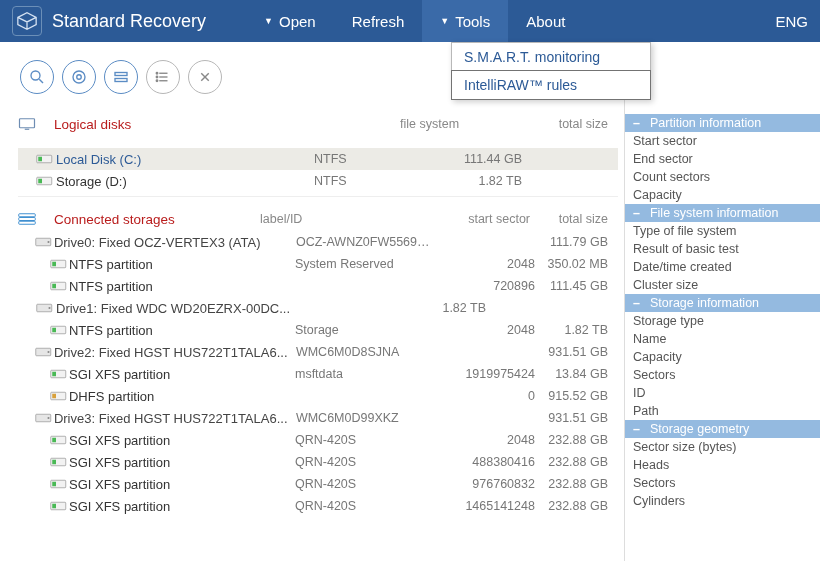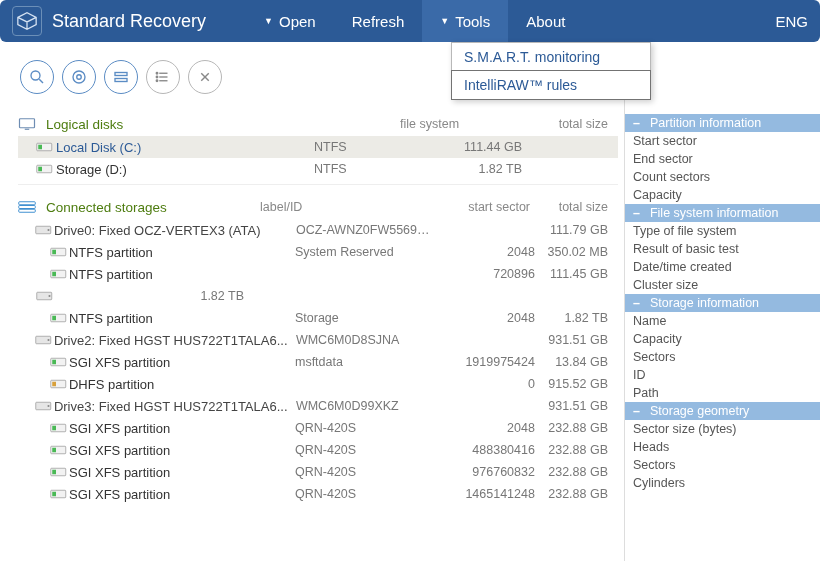--- a/index.html
+++ b/index.html
@@ -1,19 +1,19 @@
 <!DOCTYPE html>
 <html><head>
 <meta charset="utf-8">
 <style>
   * { margin: 0; padding: 0; box-sizing: border-box; font-family: "Segoe UI", Tahoma, sans-serif; }
   body { width: 820px; height: 561px; background: #fff; font-size: 13px; color: #333; overflow: hidden; }
 
   
-  .header { height: 42px; background: #2C5A96; color: #fff; display: flex; align-items: center; padding: 0 12px; border-radius: 6px; }
+  .header { height: 42px; background: #2C5A96; color: #fff; display: flex; align-items: center; padding: 0 12px; }
   .logo-box { width: 30px; height: 30px; background: #2C5A96; border: 1px solid #6b8fb8; border-radius: 4px; display: flex; align-items: center; justify-content: center; margin-right: 10px; }
   .logo-box svg { width: 22px; height: 22px; }
   .app-title { font-size: 18px; font-weight: 400; flex: 0 0 auto; margin-right: 40px; }
   .menu { display: flex; align-items: stretch; height: 100%; }
   .menu-item { display: flex; align-items: center; padding: 0 18px; font-size: 15px; cursor: pointer; position: relative; }
   .menu-item.active { background: #3a6aa8; }
   .menu-caret { margin-right: 6px; font-size: 9px; }
   .lang { margin-left: auto; font-size: 15px; cursor: pointer; }
 
   
@@ -27,32 +27,32 @@
   .right { width: 196px; border-left: 1px solid #ddd; padding-top: 72px; }
 
   
   .toolbar-round { display: flex; gap: 8px; margin-bottom: 18px; padding-left: 2px; }
   .round-btn { width: 34px; height: 34px; border-radius: 50%; border: 1.5px solid #5b8cc4; display: flex; align-items: center; justify-content: center; color: #5b8cc4; cursor: pointer; }
   .round-btn.gray { border-color: #b7b7b7; color: #888; }
   .round-btn svg { width: 18px; height: 18px; stroke: currentColor; fill: none; stroke-width: 1.8; }
 
   
   .section-row { display: flex; align-items: center; height: 24px; }
-  .section-title { color: #4d7c0f; font-size: 13.5px; font-weight: 500; margin-left: 8px; }
+  .section-title { color: #b91c1c; font-size: 13.5px; font-weight: 500; margin-left: 16px; }
   .section-icon { width: 20px; height: 14px; display: flex; align-items: center; }
   .col-headers { display: flex; margin-left: auto; }
   .col { color: #888; font-size: 12.5px; }
   .c-fs { width: 130px; }
   .c-lbl { width: 160px; }
   .c-start { width: 110px; text-align: right; }
   .c-size { width: 88px; text-align: right; padding-right: 10px; }
 
   
   .row { display: flex; align-items: center; height: 22px; padding-left: 6px; cursor: pointer; }
-  .row.selected { background: #ecebe6; }
+  .row.selected { background: #ecebe6; margin-top: 12px; }
   .row .indent1 { width: 12px; }
   .row .indent2 { width: 28px; }
   .disk-icon { width: 20px; display: flex; align-items: center; }
   .row-name { flex: 0 0 auto; width: 258px; color: #333; white-space: nowrap; overflow: hidden; text-overflow: ellipsis; }
   .row-name.selected-text { color: #2C5A96; }
   .row .c-fs, .row .c-lbl { color: #777; font-size: 12.5px; white-space: nowrap; overflow: hidden; text-overflow: ellipsis; }
   .row .c-start { color: #777; font-size: 12.5px; }
   .row .c-size { color: #777; font-size: 12.5px; }
   .row.drive-row .row-name { color: #444; }
 
@@ -239,20 +239,21 @@
           <span class="c-size">111.45 GB</span>
         </div>
         <div class="row drive-row">
           <span class="indent1"></span>
           <span class="disk-icon">
             <svg class="ico-disk" viewBox="0 0 24 14">
               <rect x="1" y="2" width="20" height="10" rx="1" fill="#e6e6e6" stroke="#999" stroke-width="1"></rect>
               <circle cx="18" cy="7" r="1.4" fill="#888"></circle>
             </svg>
           </span>
+          <span class="row-name" style="width:242px">Drive1: Fixed WDC WD20EZRX-00DC...</span>
           <span class="c-start"></span>
           <span class="c-size">1.82 TB</span>
         </div>
         <div class="row">
           <span class="indent2"></span>
           <span class="disk-icon">
             <svg class="ico-part" viewBox="0 0 24 14">
               <rect x="1" y="2" width="20" height="10" rx="1" fill="#f2f2f2" stroke="#999" stroke-width="1"></rect>
               <rect x="3" y="4" width="5" height="6" fill="#49b955"></rect>
             </svg>
@@ -383,20 +384,21 @@
         <span>File system information</span>
       </div>
       <div class="panel-row">Type of file system</div>
       <div class="panel-row">Result of basic test</div>
       <div class="panel-row">Date/time created</div>
       <div class="panel-row">Cluster size</div>
       <div class="panel-hdr">
         <span class="dash">–</span>
         <span>Storage information</span>
       </div>
+      <div class="panel-row">Storage type</div>
       <div class="panel-row">Name</div>
       <div class="panel-row">Capacity</div>
       <div class="panel-row">Sectors</div>
       <div class="panel-row">ID</div>
       <div class="panel-row">Path</div>
       <div class="panel-hdr">
         <span class="dash">–</span>
         <span>Storage geometry</span>
       </div>
       <div class="panel-row">Sector size (bytes)</div>

